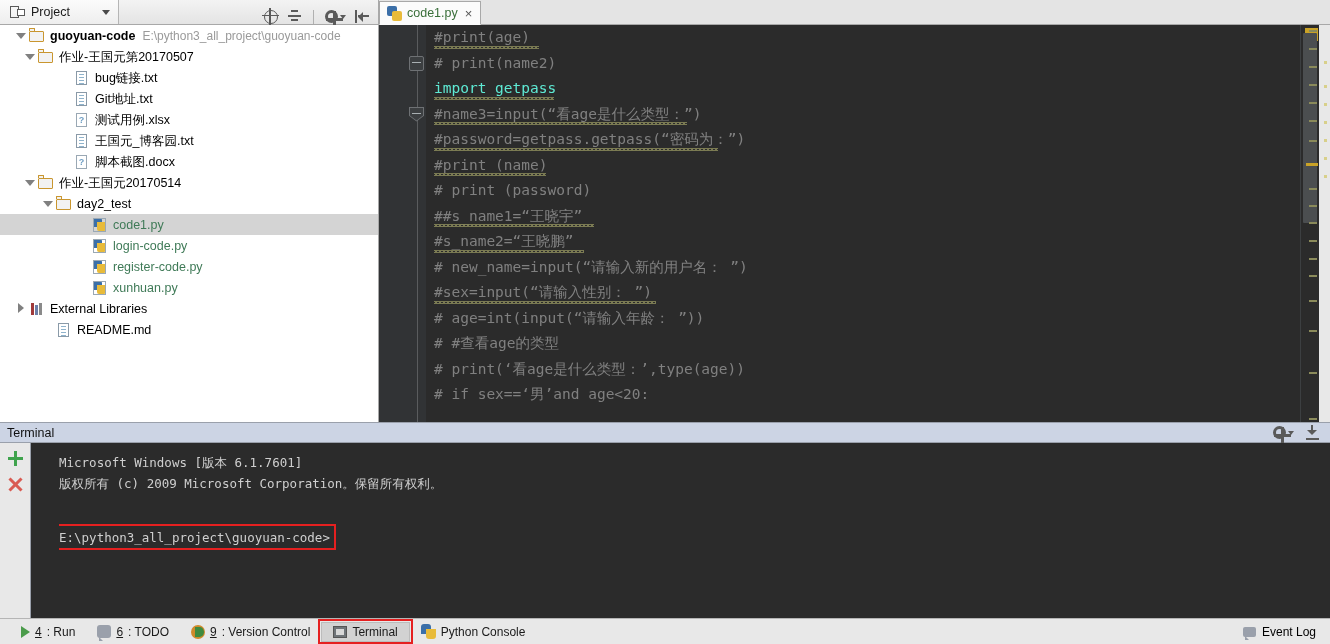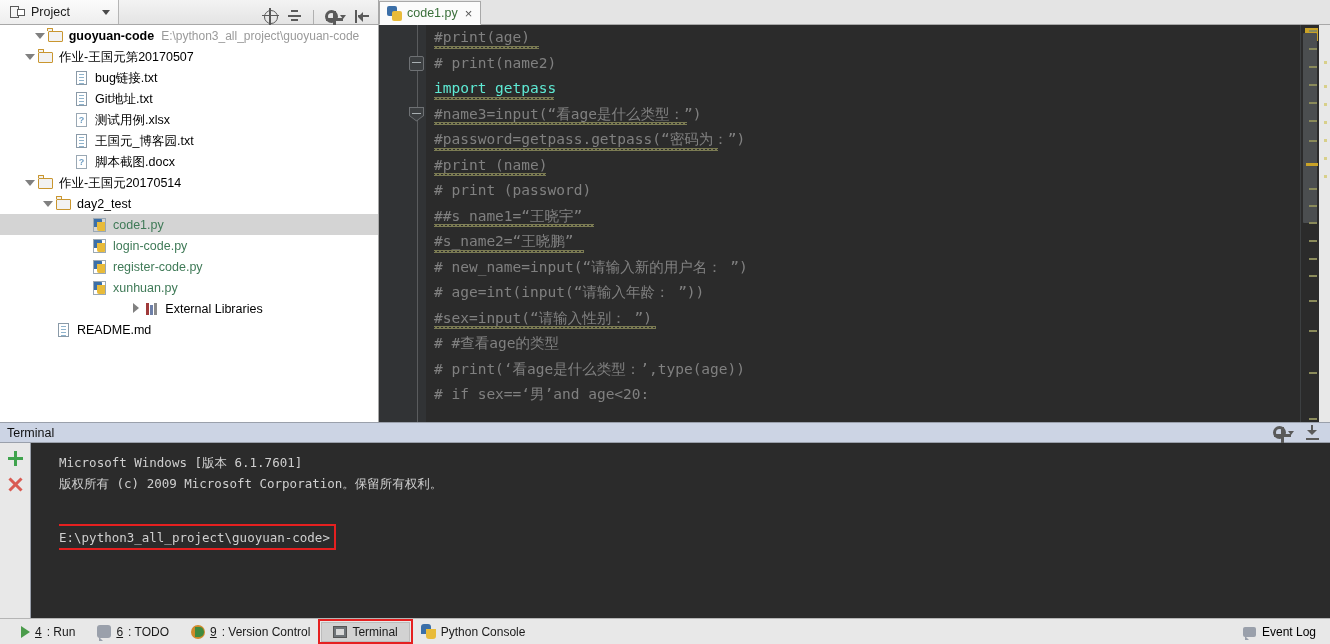--- a/index.html
+++ b/index.html
@@ -112,21 +112,21 @@
   .ic-py .y{position:absolute;left:4px;top:4px;width:9px;height:9px;background:#e8bb3a;border-radius:0 0 2px 2px;}
   .ic-py .d{position:absolute;left:0;top:0;width:13px;height:14px;border:1px solid #9aa8b4;
     background:rgba(255,255,255,0.0);box-sizing:border-box;}
   
   .ic-lib{position:absolute;left:2px;top:2px;width:12px;height:12px;}
   .ic-lib i{position:absolute;top:0;width:3px;height:12px;display:block;}
   .ic-lib i:nth-child(1){left:0;background:#a03a3a;}
   .ic-lib i:nth-child(2){left:4px;background:#6d7fa8;height:10px;top:2px;}
   .ic-lib i:nth-child(3){left:8px;background:#8a8a8a;}
 
-  .indent-1{padding-left:15px;justify-content:center;}
+  .indent-1{padding-left:15px;}
   .indent-2{padding-left:24px;}
   .indent-3{padding-left:42px;}
   .indent-4{padding-left:60px;}
   .indent-5{padding-left:78px;}
 
   
   .editor{
     flex:1 1 auto;min-width:0;position:relative;background:#2b2b2b;display:flex;
   }
   .gutter{
@@ -474,22 +474,22 @@
           <div class="cline"><span>#print(age)</span><span class="wav" style="width: 105px;"></span></div>
           <div class="cline"><span># print(name2)</span></div>
           <div class="cline kwline"><span>import getpass</span><span class="wav" style="width: 120px;"></span></div>
           <div class="cline"><span>#name3=input(“看age是什么类型：”)</span><span class="wav" style="width: 253px;"></span></div>
           <div class="cline"><span>#password=getpass.getpass(“密码为：”)</span><span class="wav" style="width: 284px;"></span></div>
           <div class="cline"><span>#print (name)</span><span class="wav" style="width: 112px;"></span></div>
           <div class="cline"><span># print (password)</span></div>
           <div class="cline"><span>##s_name1=“王晓宇”</span><span class="wav" style="width: 160px;"></span></div>
           <div class="cline"><span>#s_name2=“王晓鹏”</span><span class="wav" style="width: 150px;"></span></div>
           <div class="cline"><span># new_name=input(“请输入新的用户名： ”)</span></div>
+          <div class="cline"><span>#sex=input(“请输入性别： ”)</span><span class="wav" style="width: 222px;"></span></div>
           <div class="cline"><span># age=int(input(“请输入年龄： ”))</span></div>
-          <div class="cline"><span>#sex=input(“请输入性别： ”)</span><span class="wav" style="width: 222px;"></span></div>
           <div class="cline"><span># #查看age的类型</span></div>
           <div class="cline"><span># print(‘看age是什么类型：’,type(age))</span></div>
           <div class="cline"><span># if sex==‘男’and age&lt;20:</span></div>
         </div>
       <div class="marker-bar" id="markers">
         <div class="vis-box"></div>
         <div class="scroll-thumb"></div>
       <div class="mk" style="top: 5px;"></div>
           <div class="mk" style="top: 23px;"></div>
           <div class="mk" style="top: 41px;"></div>

